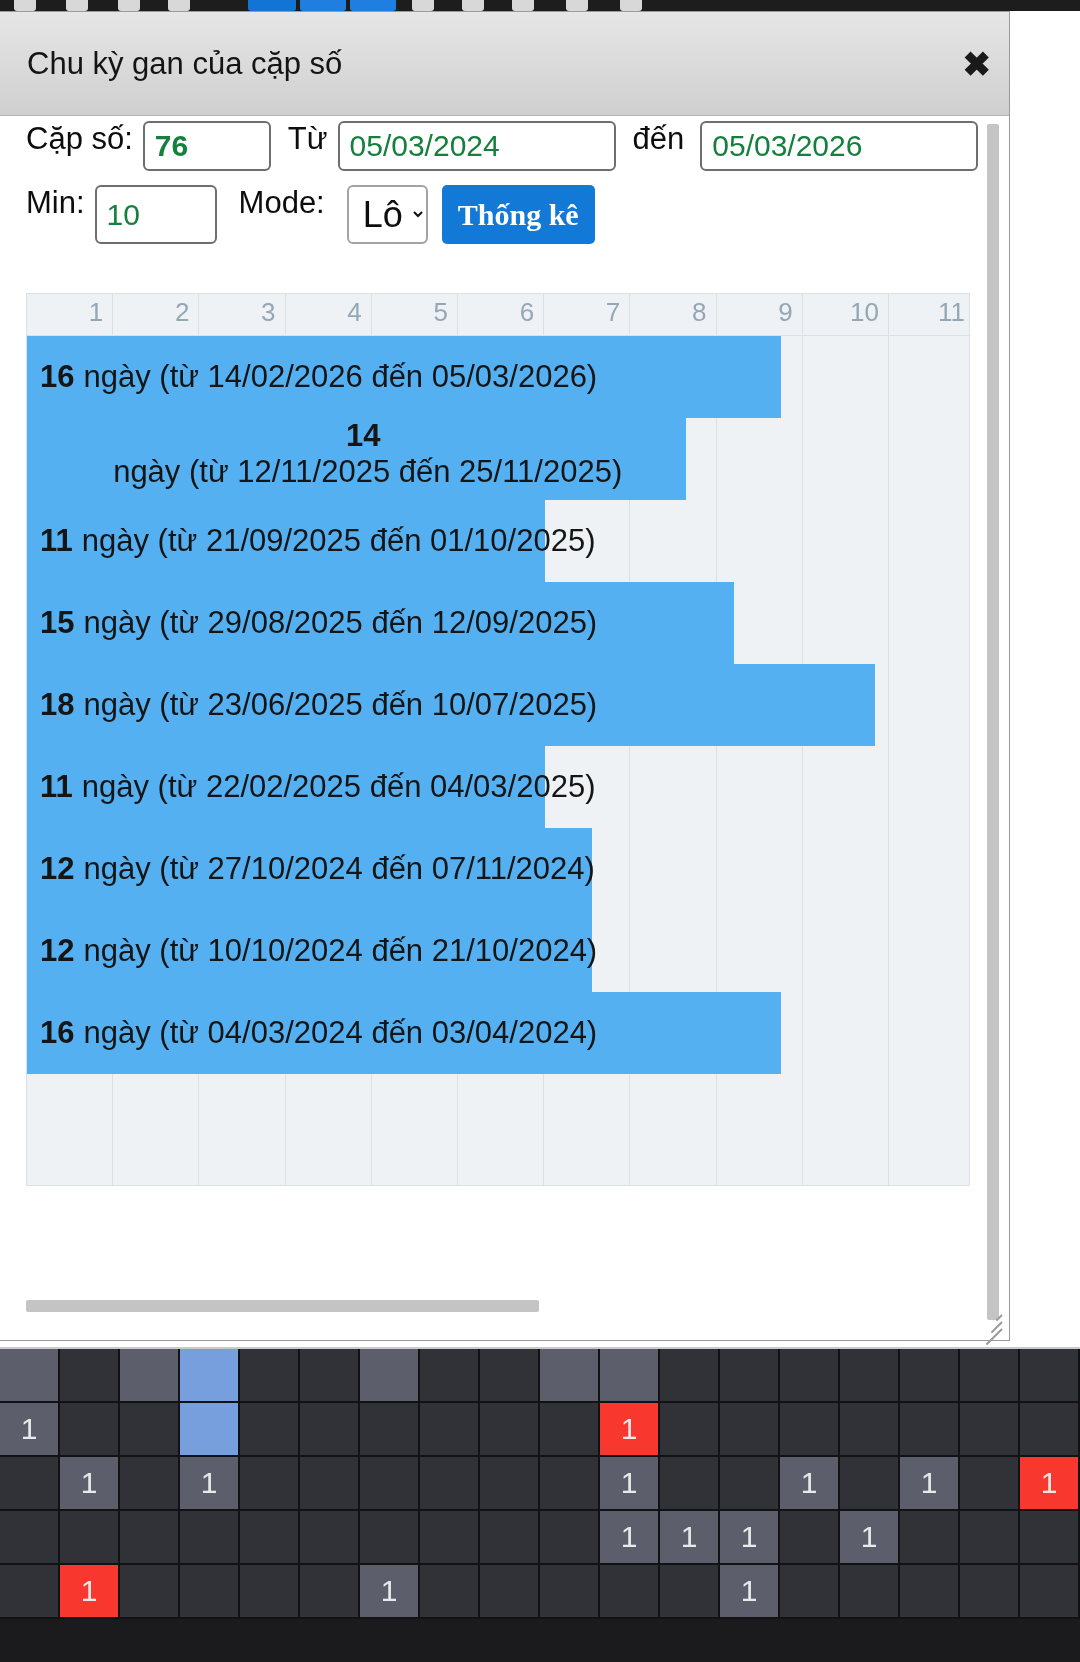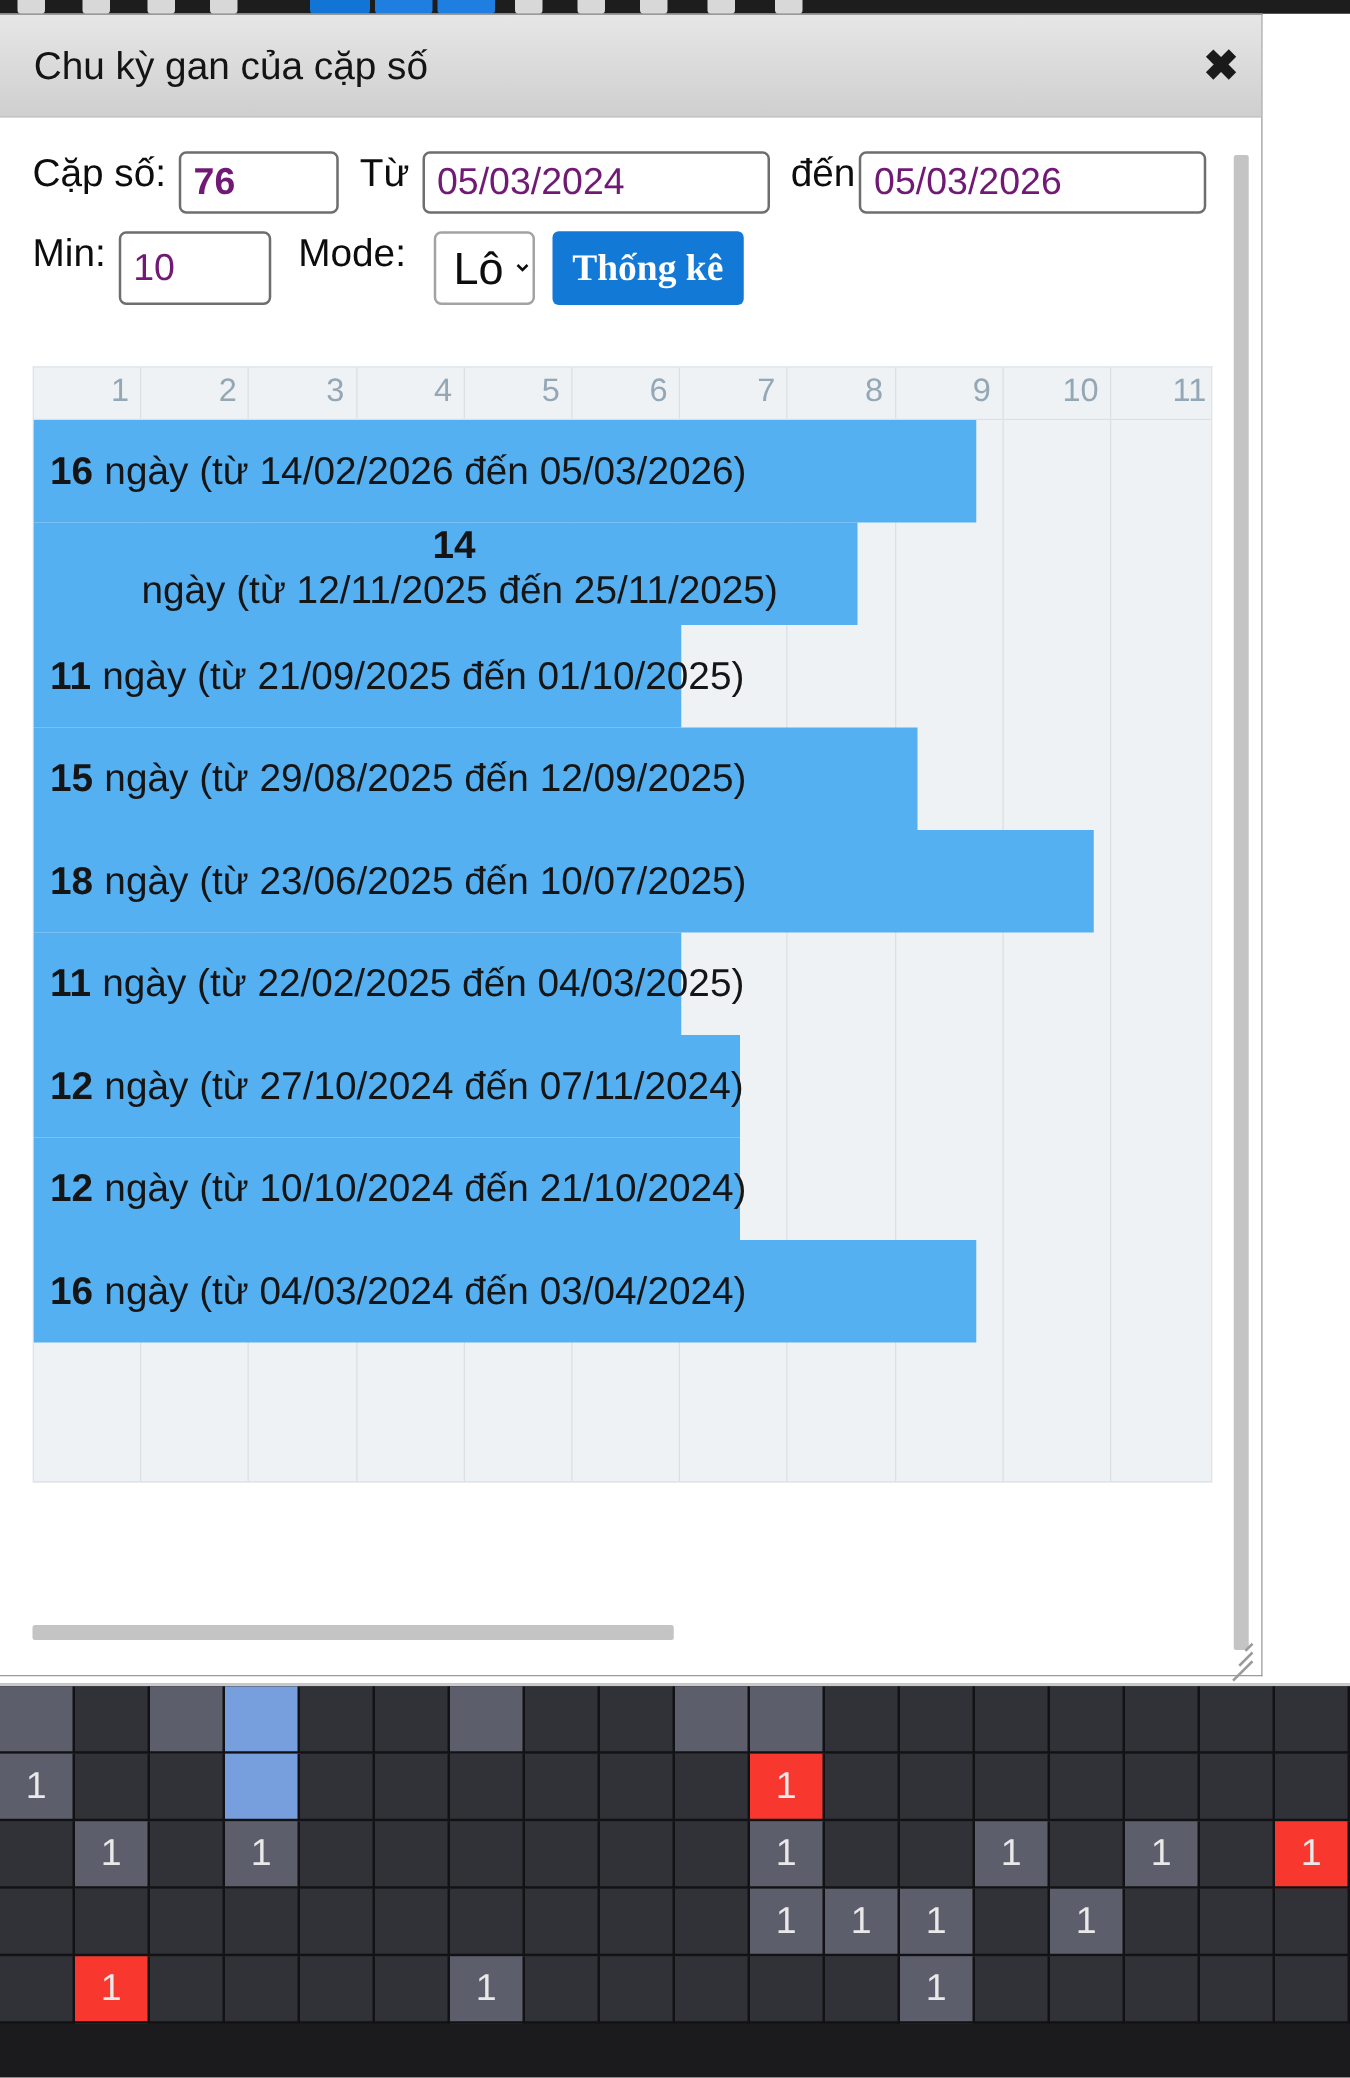--- a/index.html
+++ b/index.html
@@ -26,21 +26,21 @@
   
   #dialog {
     position: absolute; left: 0; top: 11px;
     width: 1010px; height: 1330px;
     background: #ffffff;
     border: 1px solid #9a9a9a;
     border-left: none;
   }
   #titlebar {
     position: relative;
-    height: 82px;
+    height: 104px;
     background: linear-gradient(180deg,#e6e6e6 0%, #dcdcdc 45%, #cfcfcf 100%);
     border-bottom: 1px solid #b4b4b4;
     padding-left: 16px;
   }
   #title-text {
     position: absolute; left: 27px; top: 50%; transform: translateY(-50%);
     font-size: 31px; color: #141414; white-space: nowrap;
   }
   #close-btn {
     position: absolute; right: 18px; top: 50%; transform: translateY(-50%);
@@ -51,28 +51,28 @@
   
   #form {
     position: absolute; left: 0; top: 83px; width: 970px;
     padding: 26px 0 0 26px;
   }
   .form-row { display: flex; white-space: nowrap; }
   .form-row + .form-row { margin-top: 14px; }
   .flabel { font-size: 31px; color: #0d0d0d; }
   .finput {
     font-family: "Liberation Sans", sans-serif;
-    font-size: 30px; color: #701a75;
+    font-size: 30px; color: #15803d;
     background: #fff;
     border: 2px solid #6e6e6e; border-radius: 6px;
     padding: 6px 10px; outline: none;
   }
   #inp-capso  { width: 128px; margin-left: 10px; font-weight: bold; }
   #inp-tu     { width: 278px; margin-left: 10px; }
-  #inp-den    { width: 278px; margin-left: 3px; }
+  #inp-den    { width: 278px; margin-left: 16px; }
   #inp-min    { width: 122px; margin-left: 10px; }
   .lbl-tu  { margin-left: 17px; }
   .lbl-den { margin-left: 17px; }
   .lbl-mode{ margin-left: 22px; }
   #sel-mode {
     font-family: "Liberation Sans", sans-serif;
     font-size: 36px; color: #0d0d0d; background: #fff;
     border: 2px solid #a3a3a3; border-radius: 6px;
     padding: 6px 6px 6px 10px; margin-left: 22px; outline: none;
   }

